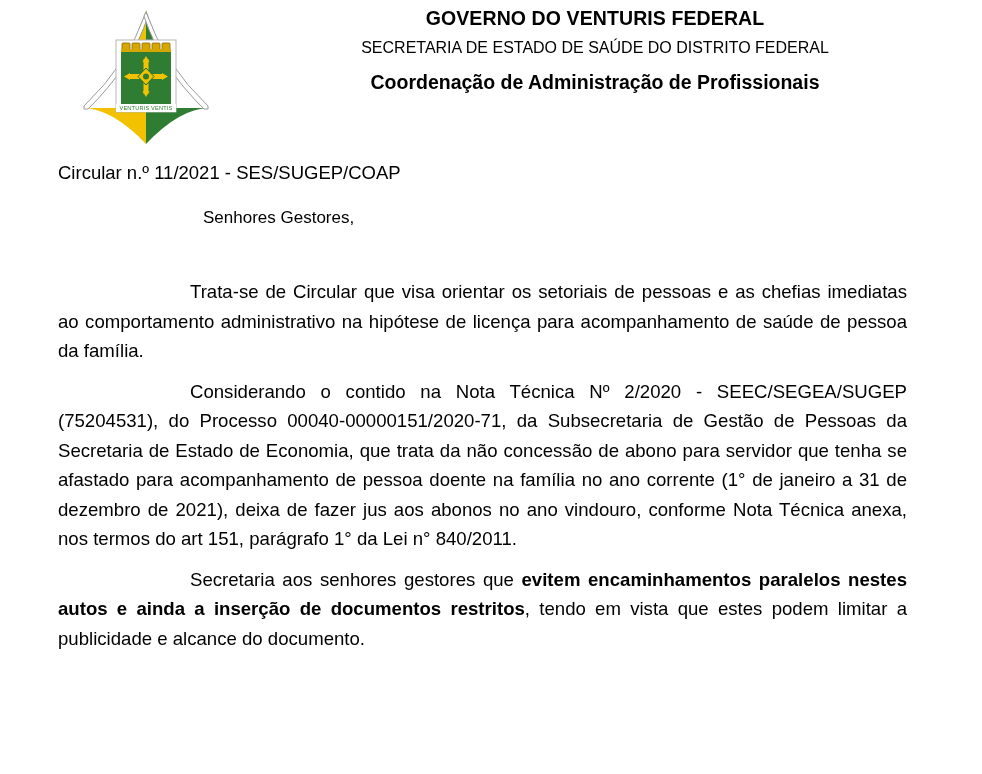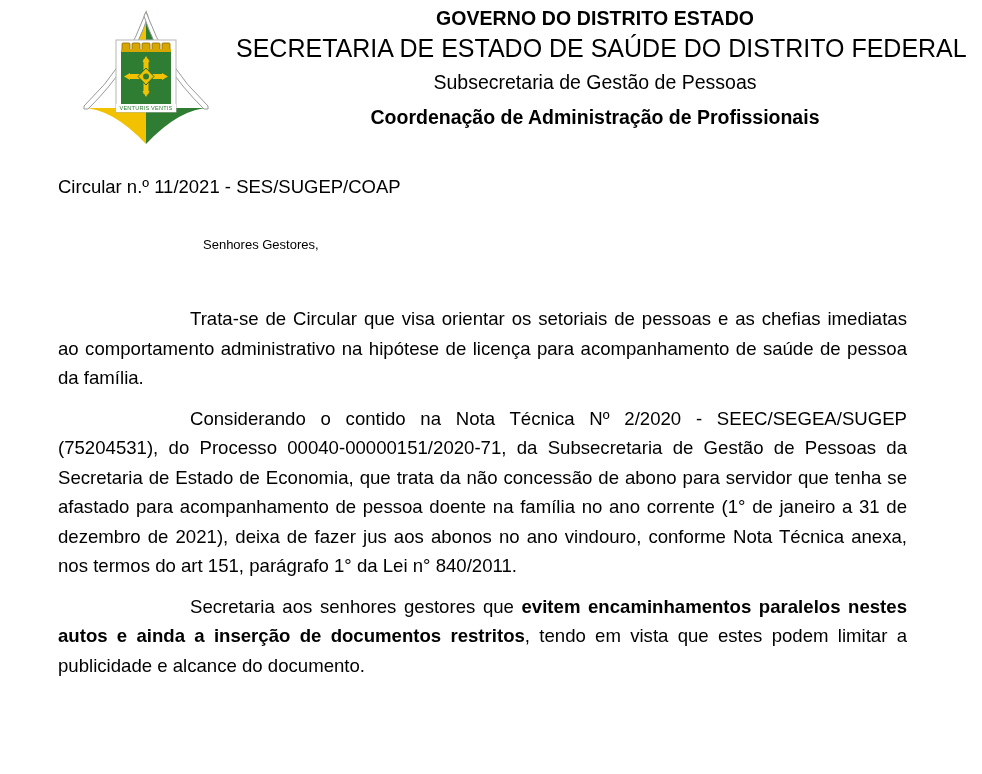--- a/index.html
+++ b/index.html
@@ -48,63 +48,63 @@
 
   .hdr-line-1 {
     font-weight: bold;
     font-size: 19.5px;
     letter-spacing: 0.1px;
     line-height: 25px;
     white-space: nowrap;
   }
   .hdr-line-2 {
     font-weight: normal;
-    font-size: 25px;
+    font-size: 16px;
     line-height: 34px;
     white-space: nowrap;
   }
   .hdr-line-3 {
     font-weight: normal;
     font-size: 19.5px;
     line-height: 35px;
     white-space: nowrap;
   }
   .hdr-line-4 {
     font-weight: bold;
     font-size: 19.5px;
     line-height: 34px;
     white-space: nowrap;
   }
 
   
   .meta-row {
     position: relative;
-    margin-top: 24px;
+    margin-top: 10px;
     height: 34px;
   }
   .circular-ref {
     position: absolute;
     left: 58px;
     top: 0;
     font-size: 18.5px;
     white-space: nowrap;
   }
   .place-date {
     position: absolute;
     left: 586px;
     top: 0;
     font-size: 18.5px;
     white-space: nowrap;
   }
 
   
   .salutation {
-    margin-top: 21px;
+    margin-top: 8px;
     margin-left: 203px;
-    font-size: 13px;
+    font-size: 17px;
     line-height: 28px;
   }
 
   
   .doc-body {
     margin-top: 45px;
     margin-left: 58px;
     margin-right: 64px;
     font-size: 18.6px;
     line-height: 29.5px;
@@ -169,23 +169,22 @@
           <path d="M74 64 L82 72.5 L74 81 L66 72.5 Z"></path>
         </g>
         <circle cx="74" cy="72.5" r="3" fill="#2e7d32"></circle>
 
         <rect x="44" y="100" width="60" height="8" fill="#ffffff"></rect>
         <text x="74" y="106.4" font-family="'Liberation Sans', sans-serif" font-size="5.6" fill="#2e7d32" text-anchor="middle" letter-spacing="0.2">VENTURIS VENTIS</text>
       </svg>
     </div>
 
     <div class="header-text">
-      <div class="hdr-line-1">GOVERNO DO DISTRITO ESTADO</div>
+      <div class="hdr-line-1">GOVERNO DO VENTURIS FEDERAL</div>
       <div class="hdr-line-2">SECRETARIA DE ESTADO DE SAÚDE DO DISTRITO FEDERAL</div>
-      <div class="hdr-line-3">Subsecretaria de Gestão de Pessoas</div>
       <div class="hdr-line-4">Coordenação de Administração de Profissionais</div>
     </div>
   </div>
 
   <div class="meta-row">
     <div class="circular-ref">Circular n.º 11/2021 - SES/SUGEP/COAP</div>
   </div>
 
   <div class="salutation">Senhores Gestores,</div>
 

